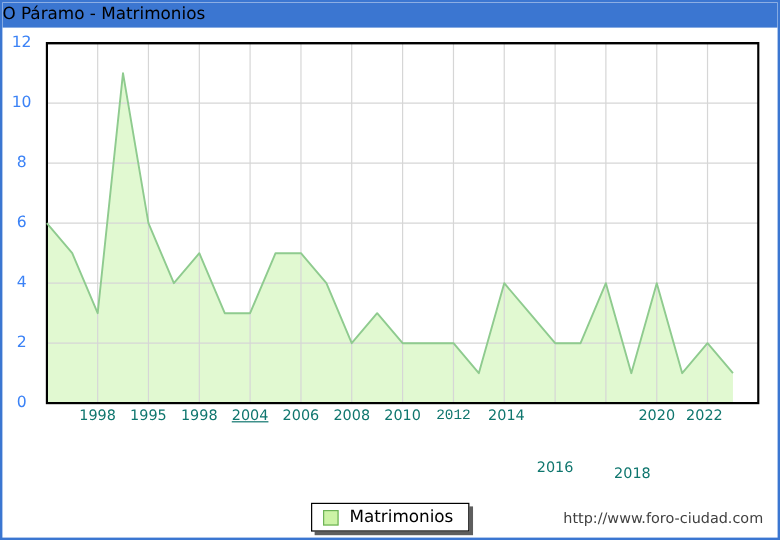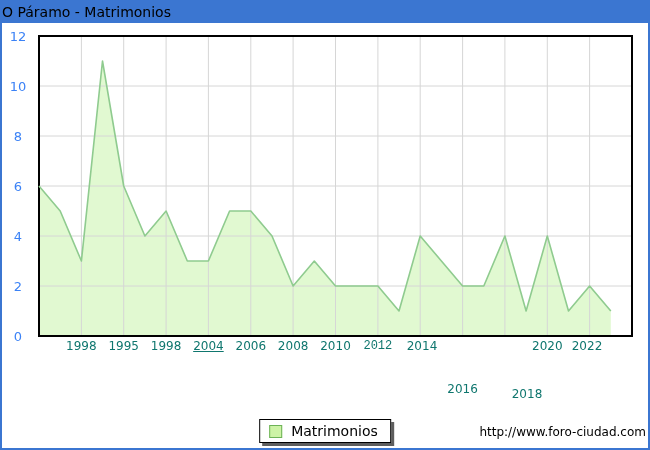--- a/index.html
+++ b/index.html
@@ -32,21 +32,21 @@
     position:absolute;left:50%;top:379px;transform:translateX(-50%);
     background:#fff;border:1px solid #000;box-shadow:3px 3px 0 rgba(40,40,40,.75);
     padding:3px 12px 3px 9px;display:flex;align-items:center;gap:9px;z-index:4;margin-top:38px;
   }
   .legend .swatch{
     width:11px;height:11px;background:var(--swatch-fill,#cdf3a6);
     border:1px solid var(--swatch-border,#6db257);
   }
   .legend .label{font-size:14px;color:#000;}
   .footer-url{
-    position:absolute;right:2px;bottom:9px;font-size:12px;color:#000000;z-index:4;
+    position:absolute;right:12px;bottom:9px;font-size:12px;color:#404040;z-index:4;
   }
 </style>
 </head>
 <body>
 
 <div class="frame">
   <div class="titlebar">
     <span>O Páramo - Matrimonios</span>
   </div>
 

